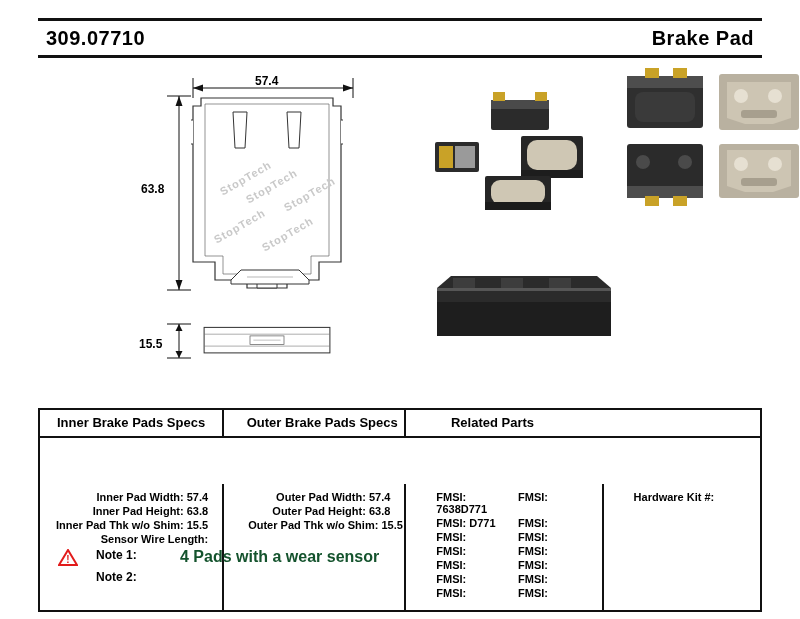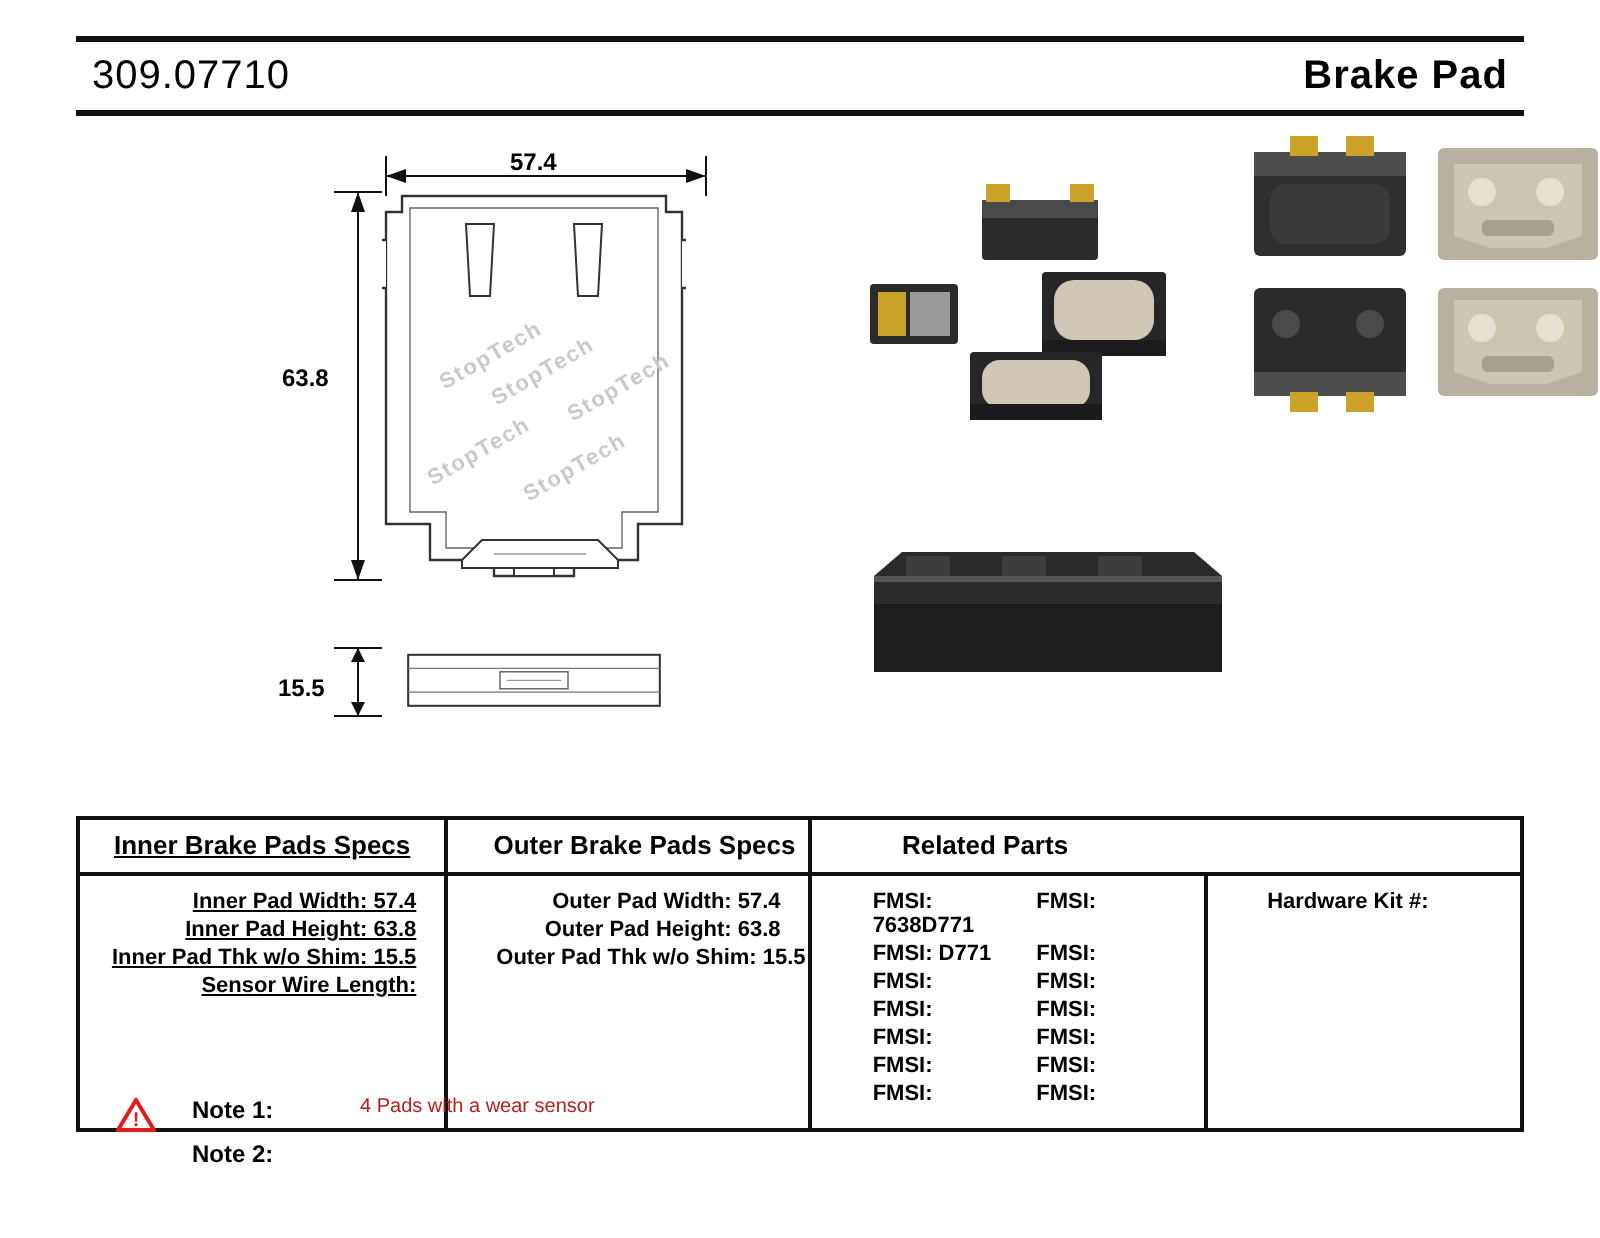--- a/index.html
+++ b/index.html
@@ -14,21 +14,21 @@
   .sheet{position:relative;width:800px;height:619px;}
 
   
   .header{
     position:absolute;left:38px;top:18px;width:724px;height:40px;
     border-top:3px solid #111;border-bottom:3px solid #111;
     display:flex;align-items:center;justify-content:space-between;
     box-sizing:border-box;
   }
   .part-number{
-    font-size:20px;font-weight:normal;letter-spacing:0.5px;padding-left:8px;
+    font-size:20px;font-weight:bold;letter-spacing:0.5px;padding-left:8px;
   }
   .doc-type{
     font-size:20px;font-weight:bold;letter-spacing:0.5px;padding-right:8px;
   }
 
   
   .drawing{position:absolute;left:0;top:62px;width:800px;height:330px;margin-left:31px;}
 
   
   .dim{position:absolute;font-size:12px;font-weight:bold;}
@@ -48,24 +48,24 @@
   }
 
   
   .specs{
     position:absolute;left:38px;top:408px;width:724px;
     border:2px solid #111;box-sizing:border-box;
   }
   .specs-head{
     display:flex;border-bottom:2px solid #111;
   }
-  .specs-body{display:flex;}
+  .specs-body{display:flex;margin-top:46px;}
   .col{box-sizing:border-box;}
   .col + .col{border-left:2px solid #111;padding-left:16px;}
-  .c1{width:25.3%;text-decoration:underline;}
+  .c1{width:25.3%;}
   .c2{width:25.3%;}
   .c3{width:27.4%;}
   .c4{width:22.0%;}
   .col-title{
     font-size:13px;font-weight:bold;text-align:center;padding:5px 0 6px;
   }
   .col-body{padding:6px 8px 10px;min-height:104px;}
   .row-right{
     font-size:11px;font-weight:bold;text-align:right;padding:1px 6px 1px 0;
     white-space:nowrap;
@@ -81,21 +81,21 @@
 
   
   .notes{
     position:absolute;left:38px;top:548px;width:724px;height:50px;
   }
   .note-line{position:relative;height:22px;}
   .note-label{
     position:absolute;left:58px;top:0;font-size:12px;font-weight:bold;
   }
   .note-value{
-    position:absolute;left:142px;top:0;font-size:10px;font-weight:normal;color:#b91c1c;
+    position:absolute;left:142px;top:0;font-size:16px;font-weight:bold;color:#14532d;
   }
   .warn-icon{
     position:absolute;left:20px;top:1px;width:20px;height:17px;
   }
 
   
   .art{position:absolute;}
 </style>
 </head>
 <body>

